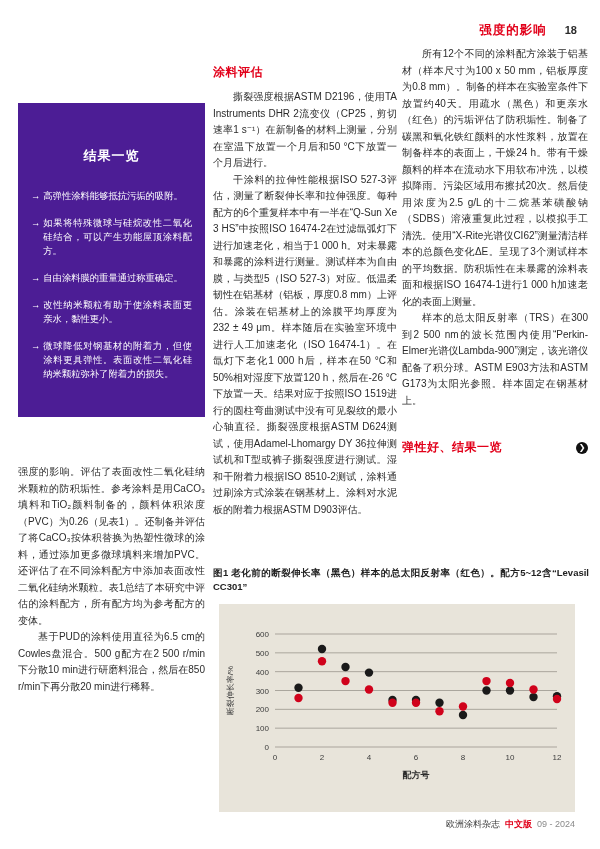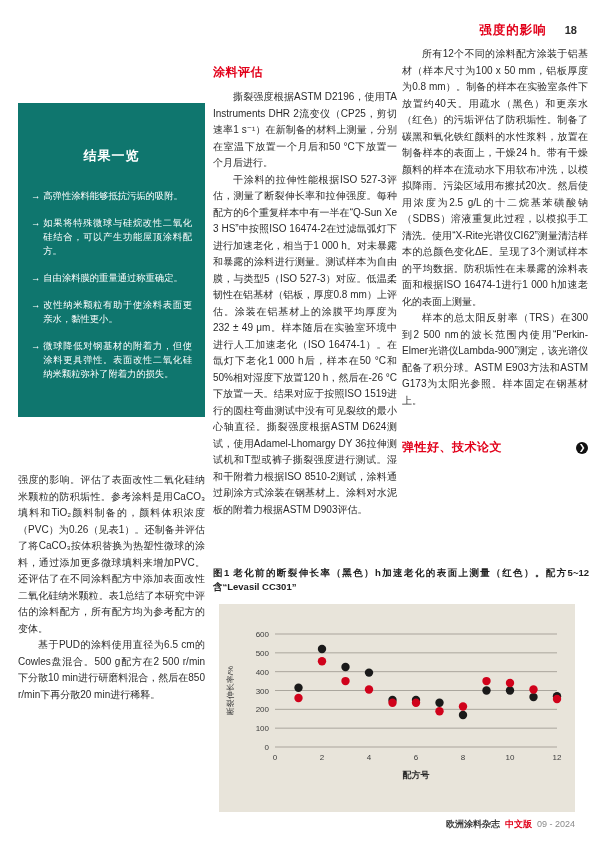--- a/index.html
+++ b/index.html
@@ -7,48 +7,48 @@
   body { font-family:"Liberation Sans","DejaVu Sans",sans-serif; }
   .page { position:relative; width:600px; height:849px; background:#ffffff; overflow:hidden; }
 
   
   .header { position:absolute; top:22px; right:23px; display:flex; align-items:baseline; gap:18px; }
   .section-label { color:#e2001a; font-weight:bold; font-size:12.5px; letter-spacing:1px; }
   .page-number { color:#2b2b2b; font-weight:bold; font-size:11px; }
 
   
   .results-box { position:absolute; left:18px; top:103px; width:187px; height:314px;
-                 background:#0f766e; color:#ffffff; padding:14px 13px; overflow:hidden; }
+                 background:#4c1d95; color:#ffffff; padding:14px 13px; overflow:hidden; }
   .results-box h2 { font-size:13px; font-weight:bold; text-align:center; margin:30px 0 24px 0; letter-spacing:1px; }
   .bullet { display:flex; gap:3px; font-size:9.3px; line-height:14px; margin-bottom:13px; text-align:justify; }
   .bullet .arrow { flex:0 0 auto; }
 
   
   .col { position:absolute; }
-  .col-left   { left:18px;  top:464px; width:187px;margin-top:8px; }
+  .col-left   { left:18px;  top:464px; width:187px; }
   .col-middle { left:213px; top:64px;  width:184px; }
   .col-right  { left:402px; top:46px;  width:186px; }
   p.body { font-size:10px; line-height:16.5px; color:#2b2b2b; text-align:justify; }
   p.indent { text-indent:2em; }
   .red-heading { color:#e2001a; font-size:12px; font-weight:bold; margin-bottom:8px; letter-spacing:0.5px; }
   .subheading-row { display:flex; align-items:center; justify-content:space-between; margin-top:30px; }
   .subheading-row .red-heading { margin-bottom:0; }
   .circle-arrow { display:inline-flex; align-items:center; justify-content:center;
                   width:12px; height:12px; border-radius:50%; background:#111111; color:#ffffff;
                   font-size:8px; line-height:1; font-weight:bold; }
 
   
   .figure-caption { position:absolute; left:213px; top:566px; width:376px;
                     font-size:9.5px; line-height:14px; font-weight:bold; color:#222222; text-align:justify; }
   .chart-box { position:absolute; left:219px; top:604px; width:356px; height:208px; background:#e8e4da; }
   .chart-box svg { display:block; }
 
   
   .footer { position:absolute; top:818px; right:25px; font-size:9px; display:flex; gap:5px; align-items:baseline; }
-  .footer .journal { color:#3a3a3a; font-weight:bold;padding-left:28px; }
+  .footer .journal { color:#3a3a3a; font-weight:normal;padding-left:28px; }
   .footer .red { color:#e2001a; font-weight:bold; }
   .footer .issue { color:#8a8a8a; }
 </style>
 </head>
 <body>
 
 <div class="page">
 
   <header class="header">
     <span class="section-label">强度的影响</span>
@@ -87,26 +87,26 @@
   <div class="col col-middle">
     <h3 class="red-heading">涂料评估</h3>
     <p class="body indent">撕裂强度根据ASTM D2196，使用TA Instruments DHR 2流变仪（CP25，剪切速率1 s⁻¹）在新制备的材料上测量，分别在室温下放置一个月后和50 °C下放置一个月后进行。</p>
     <p class="body indent">干涂料的拉伸性能根据ISO 527-3评估，测量了断裂伸长率和拉伸强度。每种配方的6个重复样本中有一半在“Q-Sun Xe 3 HS”中按照ISO 16474-2在过滤氙弧灯下进行加速老化，相当于1 000 h。对未暴露和暴露的涂料进行测量。测试样本为自由膜，与类型5（ISO 527-3）对应。低温柔韧性在铝基材（铝板，厚度0.8 mm）上评估。涂装在铝基材上的涂膜平均厚度为232 ± 49 μm。样本随后在实验室环境中进行人工加速老化（ISO 16474-1）。在氙灯下老化1 000 h后，样本在50 °C和50%相对湿度下放置120 h，然后在-26 °C下放置一天。结果对应于按照ISO 1519进行的圆柱弯曲测试中没有可见裂纹的最小心轴直径。撕裂强度根据ASTM D624测试，使用Adamel-Lhomargy DY 36拉伸测试机和T型或裤子撕裂强度进行测试。湿和干附着力根据ISO 8510-2测试，涂料通过刷涂方式涂装在钢基材上。涂料对水泥板的附着力根据ASTM D903评估。</p>
   </div>
 
   <div class="col col-right">
     <p class="body indent">所有12个不同的涂料配方涂装于铝基材（样本尺寸为100 x 50 mm，铝板厚度为0.8 mm）。制备的样本在实验室条件下放置约40天。用疏水（黑色）和更亲水（红色）的污垢评估了防积垢性。制备了碳黑和氧化铁红颜料的水性浆料，放置在制备样本的表面上，干燥24 h。带有干燥颜料的样本在流动水下用软布冲洗，以模拟降雨。污染区域用布擦拭20次。然后使用浓度为2.5 g/L的十二烷基苯磺酸钠（SDBS）溶液重复此过程，以模拟手工清洗。使用“X-Rite光谱仪CI62”测量清洁样本的总颜色变化ΔE。呈现了3个测试样本的平均数据。防积垢性在未暴露的涂料表面和根据ISO 16474-1进行1 000 h加速老化的表面上测量。</p>
     <p class="body indent">样本的总太阳反射率（TRS）在300到2 500 nm的波长范围内使用“Perkin-Elmer光谱仪Lambda-900”测定，该光谱仪配备了积分球。ASTM E903方法和ASTM G173为太阳光参照。样本固定在钢基材上。</p>
     <div class="subheading-row">
-      <h3 class="red-heading">弹性好、技术论文</h3>
+      <h3 class="red-heading">弹性好、结果一览</h3>
       <span class="circle-arrow">❯</span>
     </div>
   </div>
 
-  <p class="figure-caption">图1 老化前的断裂伸长率（黑色）h加速老化的表面上测量（红色）。配方5~12含“Levasil CC301”</p>
+  <p class="figure-caption">图1 老化前的断裂伸长率（黑色）样本的总太阳反射率（红色）。配方5~12含“Levasil CC301”</p>
 
   <div class="chart-box">
     <svg id="chart-svg" width="356" height="208" viewBox="0 0 356 208" xmlns="http://www.w3.org/2000/svg">
         <line x1="56" y1="143" x2="338" y2="143" stroke="#8f8b82" stroke-width="0.7"></line>
         <text x="50" y="146" text-anchor="end" font-size="8" fill="#3c3c3c">0</text>
         <line x1="56" y1="124.16666666666667" x2="338" y2="124.16666666666667" stroke="#8f8b82" stroke-width="0.7"></line>
         <text x="50" y="127.16666666666667" text-anchor="end" font-size="8" fill="#3c3c3c">100</text>
         <line x1="56" y1="105.33333333333334" x2="338" y2="105.33333333333334" stroke="#8f8b82" stroke-width="0.7"></line>
         <text x="50" y="108.33333333333334" text-anchor="end" font-size="8" fill="#3c3c3c">200</text>
         <line x1="56" y1="86.5" x2="338" y2="86.5" stroke="#8f8b82" stroke-width="0.7"></line>

